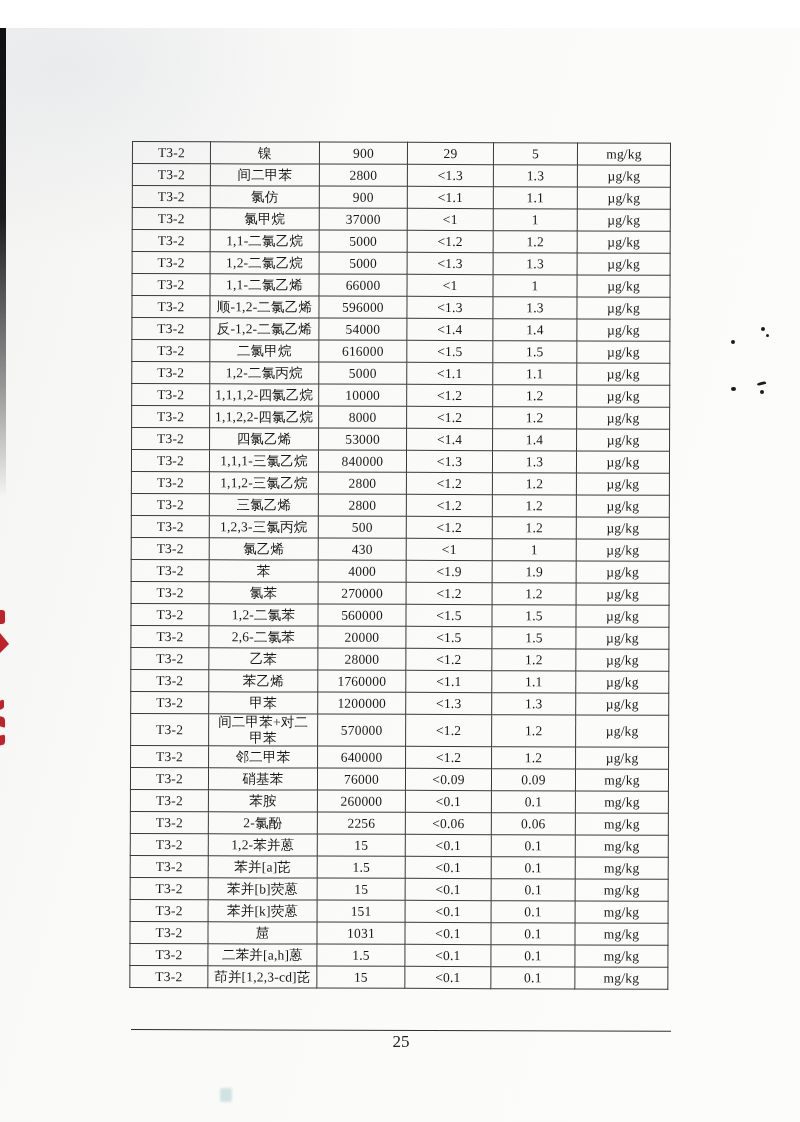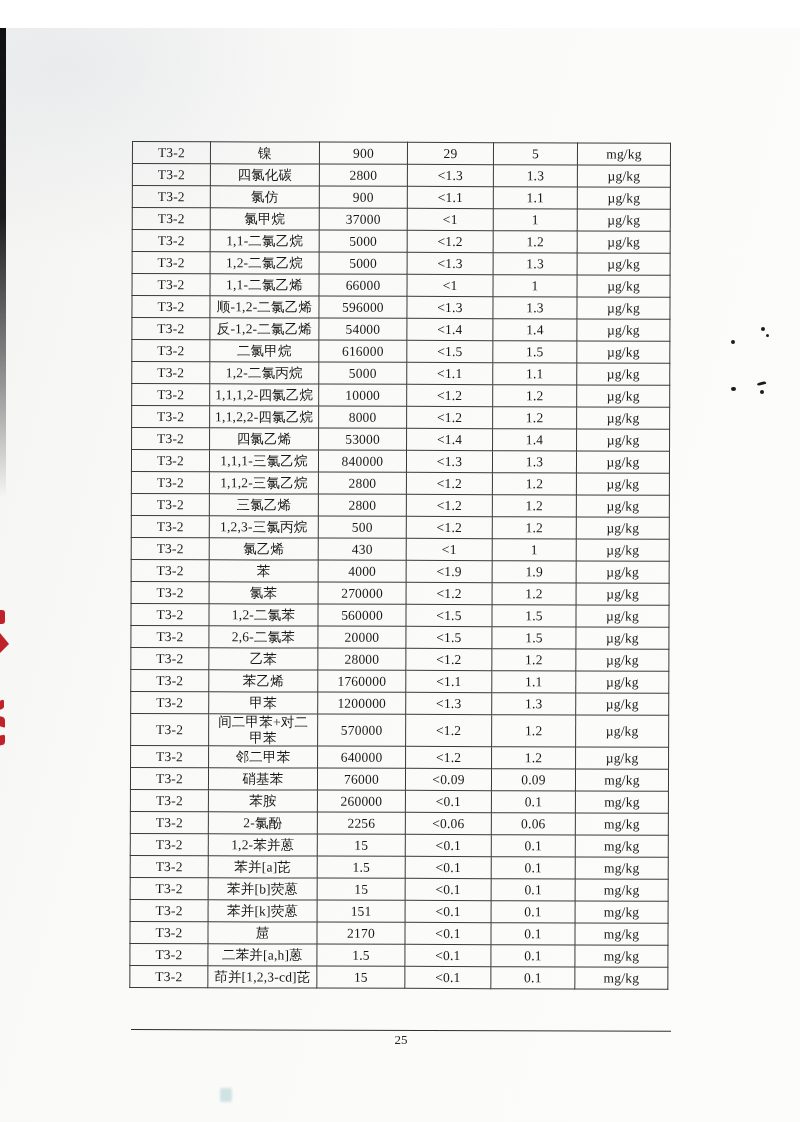--- a/index.html
+++ b/index.html
@@ -39,21 +39,21 @@
     letter-spacing:0.2px;
   }
   table.results{border:1.5px solid #2a2a2a;}
   
   .bottom-rule{
     position:absolute;left:131px;top:1001px;width:540px;height:1px;
     background:#2f2f2f;transform:rotate(0.18deg);transform-origin:0 0;
   }
   .page-number{
     position:absolute;left:132px;top:1004px;width:538px;
-    text-align:center;font-size:13px;color:#222;
+    text-align:center;font-size:17px;color:#222;
   }
   
   .red-mark{position:absolute;background:var(--stamp-red);}
   .rm1{left:0;top:582px;width:5px;height:14px;border-radius:0 3px 3px 0;}
   .rm2{left:0;top:605px;width:0;height:0;background:transparent;
        border-top:11px solid transparent;border-bottom:9px solid transparent;
        border-left:9px solid var(--stamp-red);}
   .rm3{left:0;top:672px;width:4px;height:9px;border-radius:0 2px 2px 0;transform:skewY(-18deg);}
   .rm4{left:0;top:689px;width:5px;height:10px;border-radius:0 3px 1px 0;transform:skewY(15deg);}
   .rm5{left:0;top:707px;width:5px;height:10px;border-radius:0 2px 3px 0;transform:skewY(-12deg);}
@@ -108,21 +108,21 @@
         <tr>
           <td>T3-2</td>
           <td>镍</td>
           <td>900</td>
           <td>29</td>
           <td>5</td>
           <td>mg/kg</td>
         </tr>
         <tr>
           <td>T3-2</td>
-          <td>四氯化碳</td>
+          <td>间二甲苯</td>
           <td>2800</td>
           <td>&lt;1.3</td>
           <td>1.3</td>
           <td>µg/kg</td>
         </tr>
         <tr>
           <td>T3-2</td>
           <td>氯仿</td>
           <td>900</td>
           <td>&lt;1.1</td>
@@ -381,21 +381,21 @@
           <td>T3-2</td>
           <td>苯并[k]荧蒽</td>
           <td>151</td>
           <td>&lt;0.1</td>
           <td>0.1</td>
           <td>mg/kg</td>
         </tr>
         <tr>
           <td>T3-2</td>
           <td>䓛</td>
-          <td>2170</td>
+          <td>1031</td>
           <td>&lt;0.1</td>
           <td>0.1</td>
           <td>mg/kg</td>
         </tr>
         <tr>
           <td>T3-2</td>
           <td>二苯并[a,h]蒽</td>
           <td>1.5</td>
           <td>&lt;0.1</td>
           <td>0.1</td>

